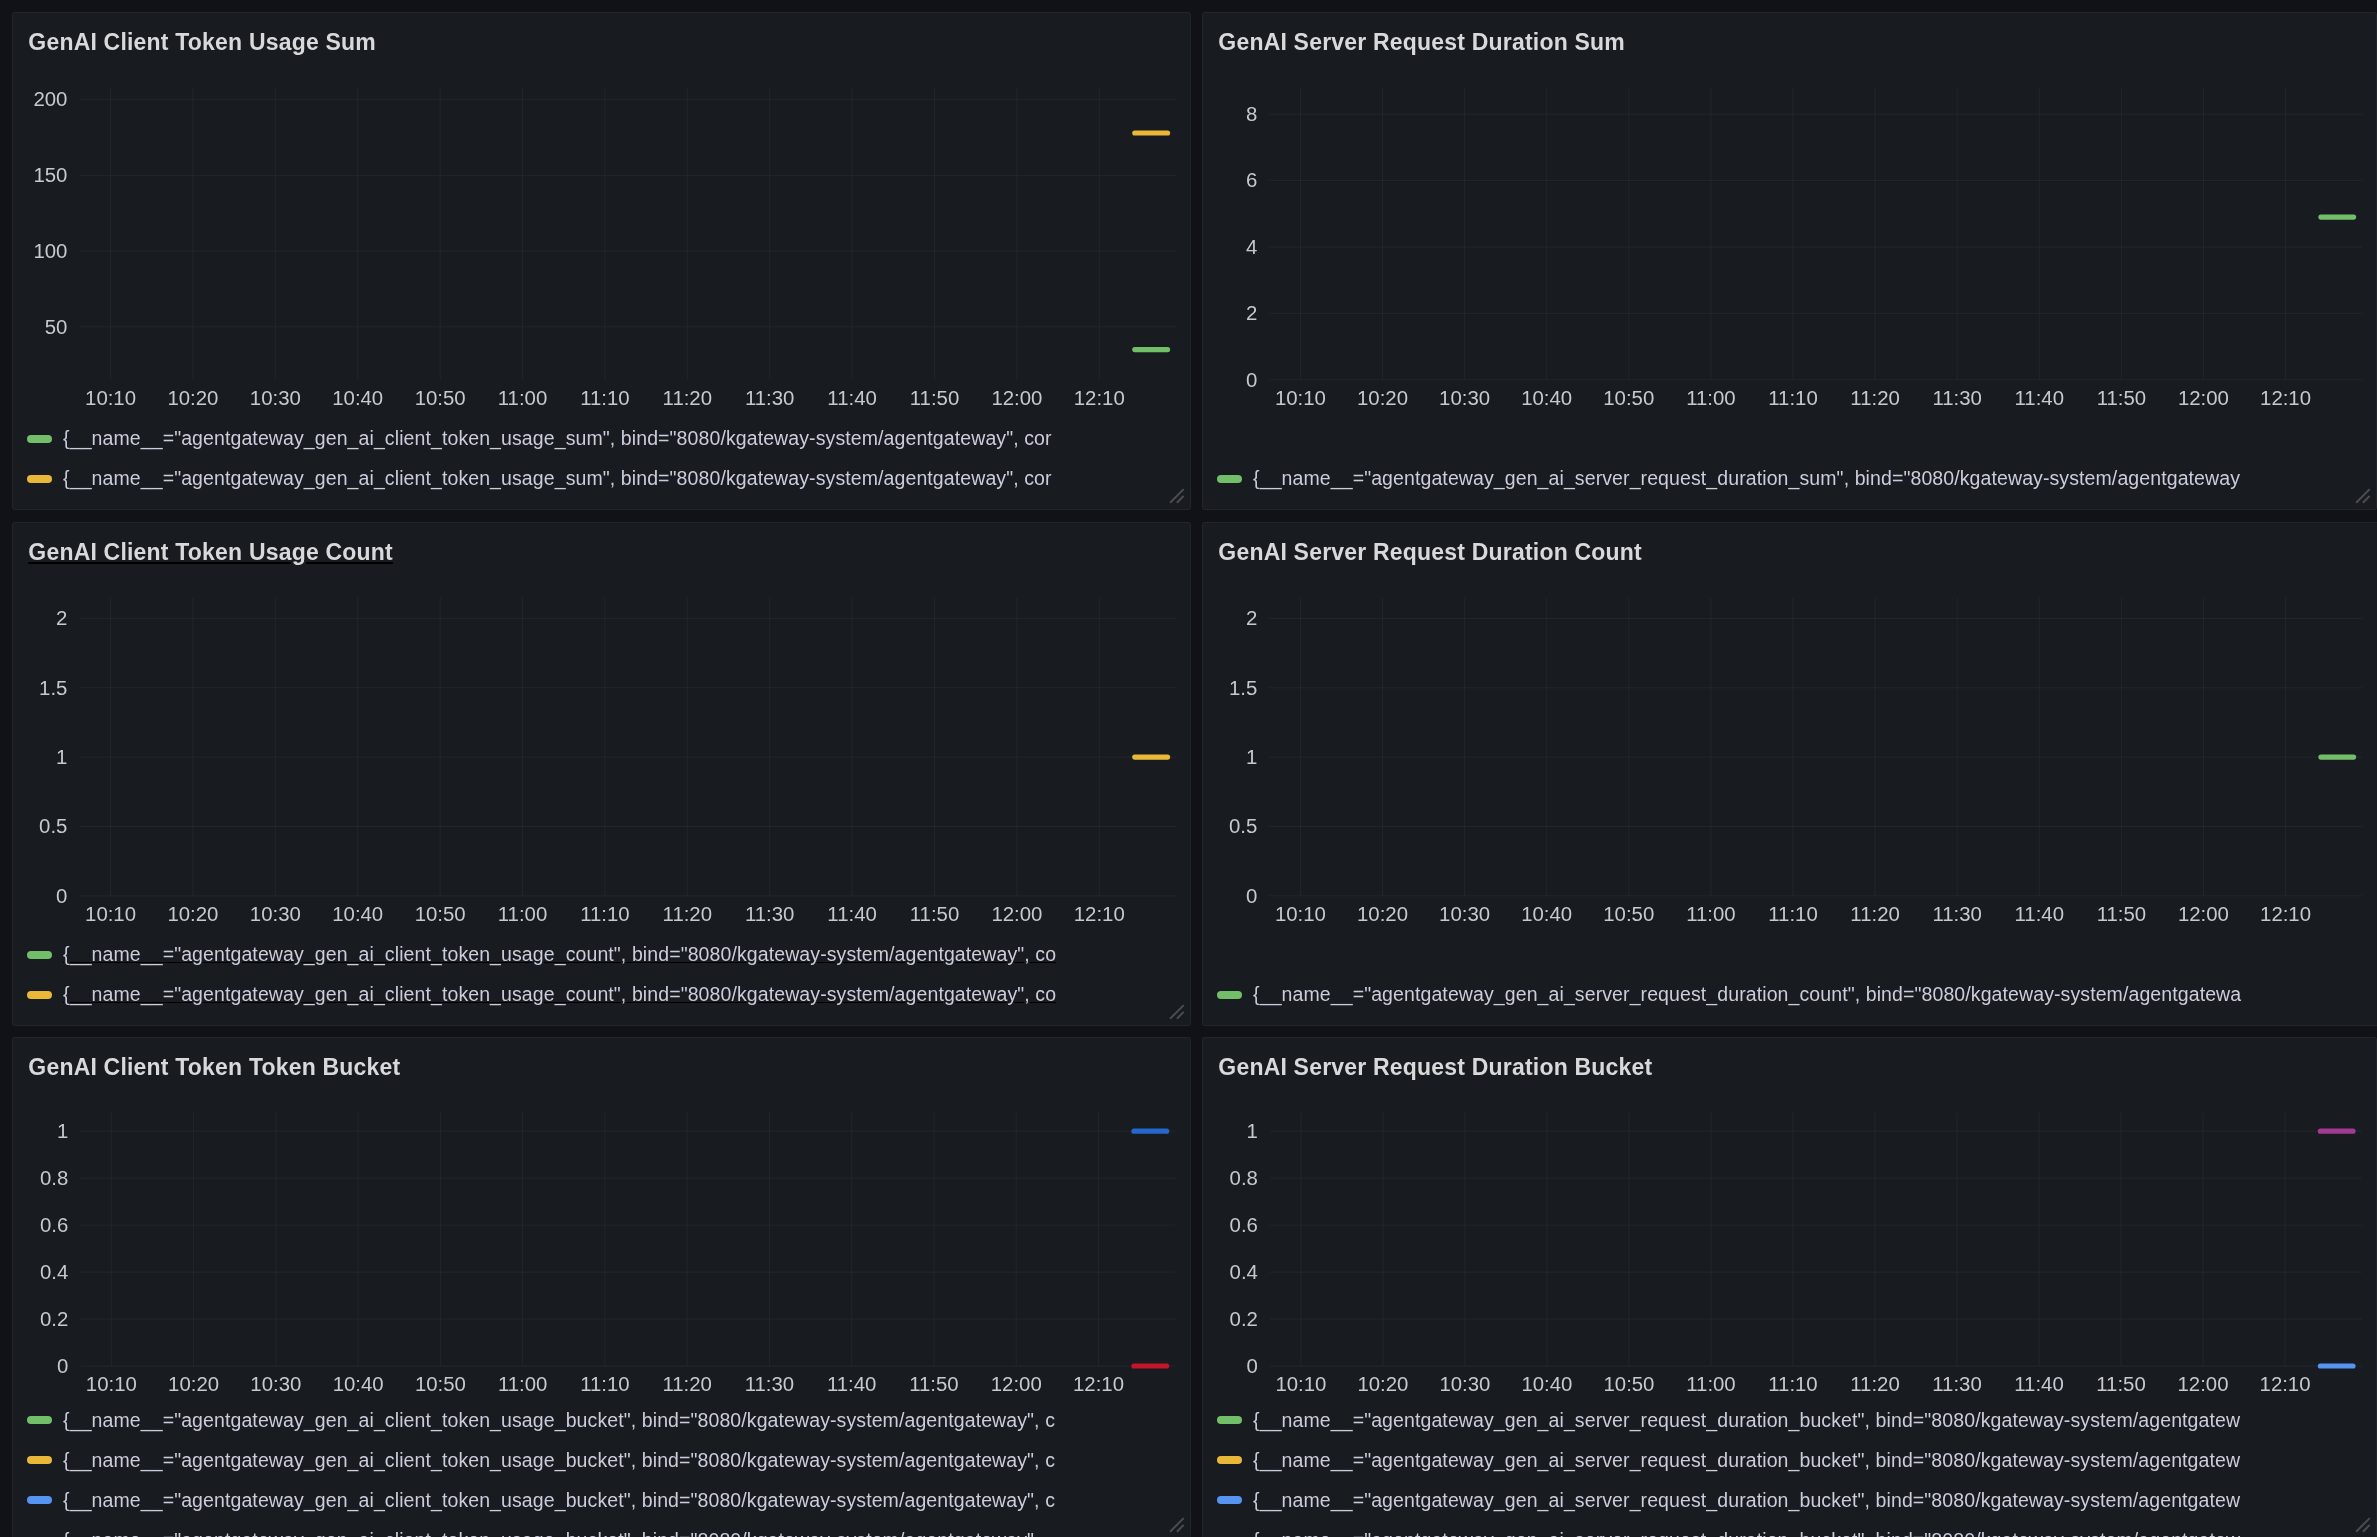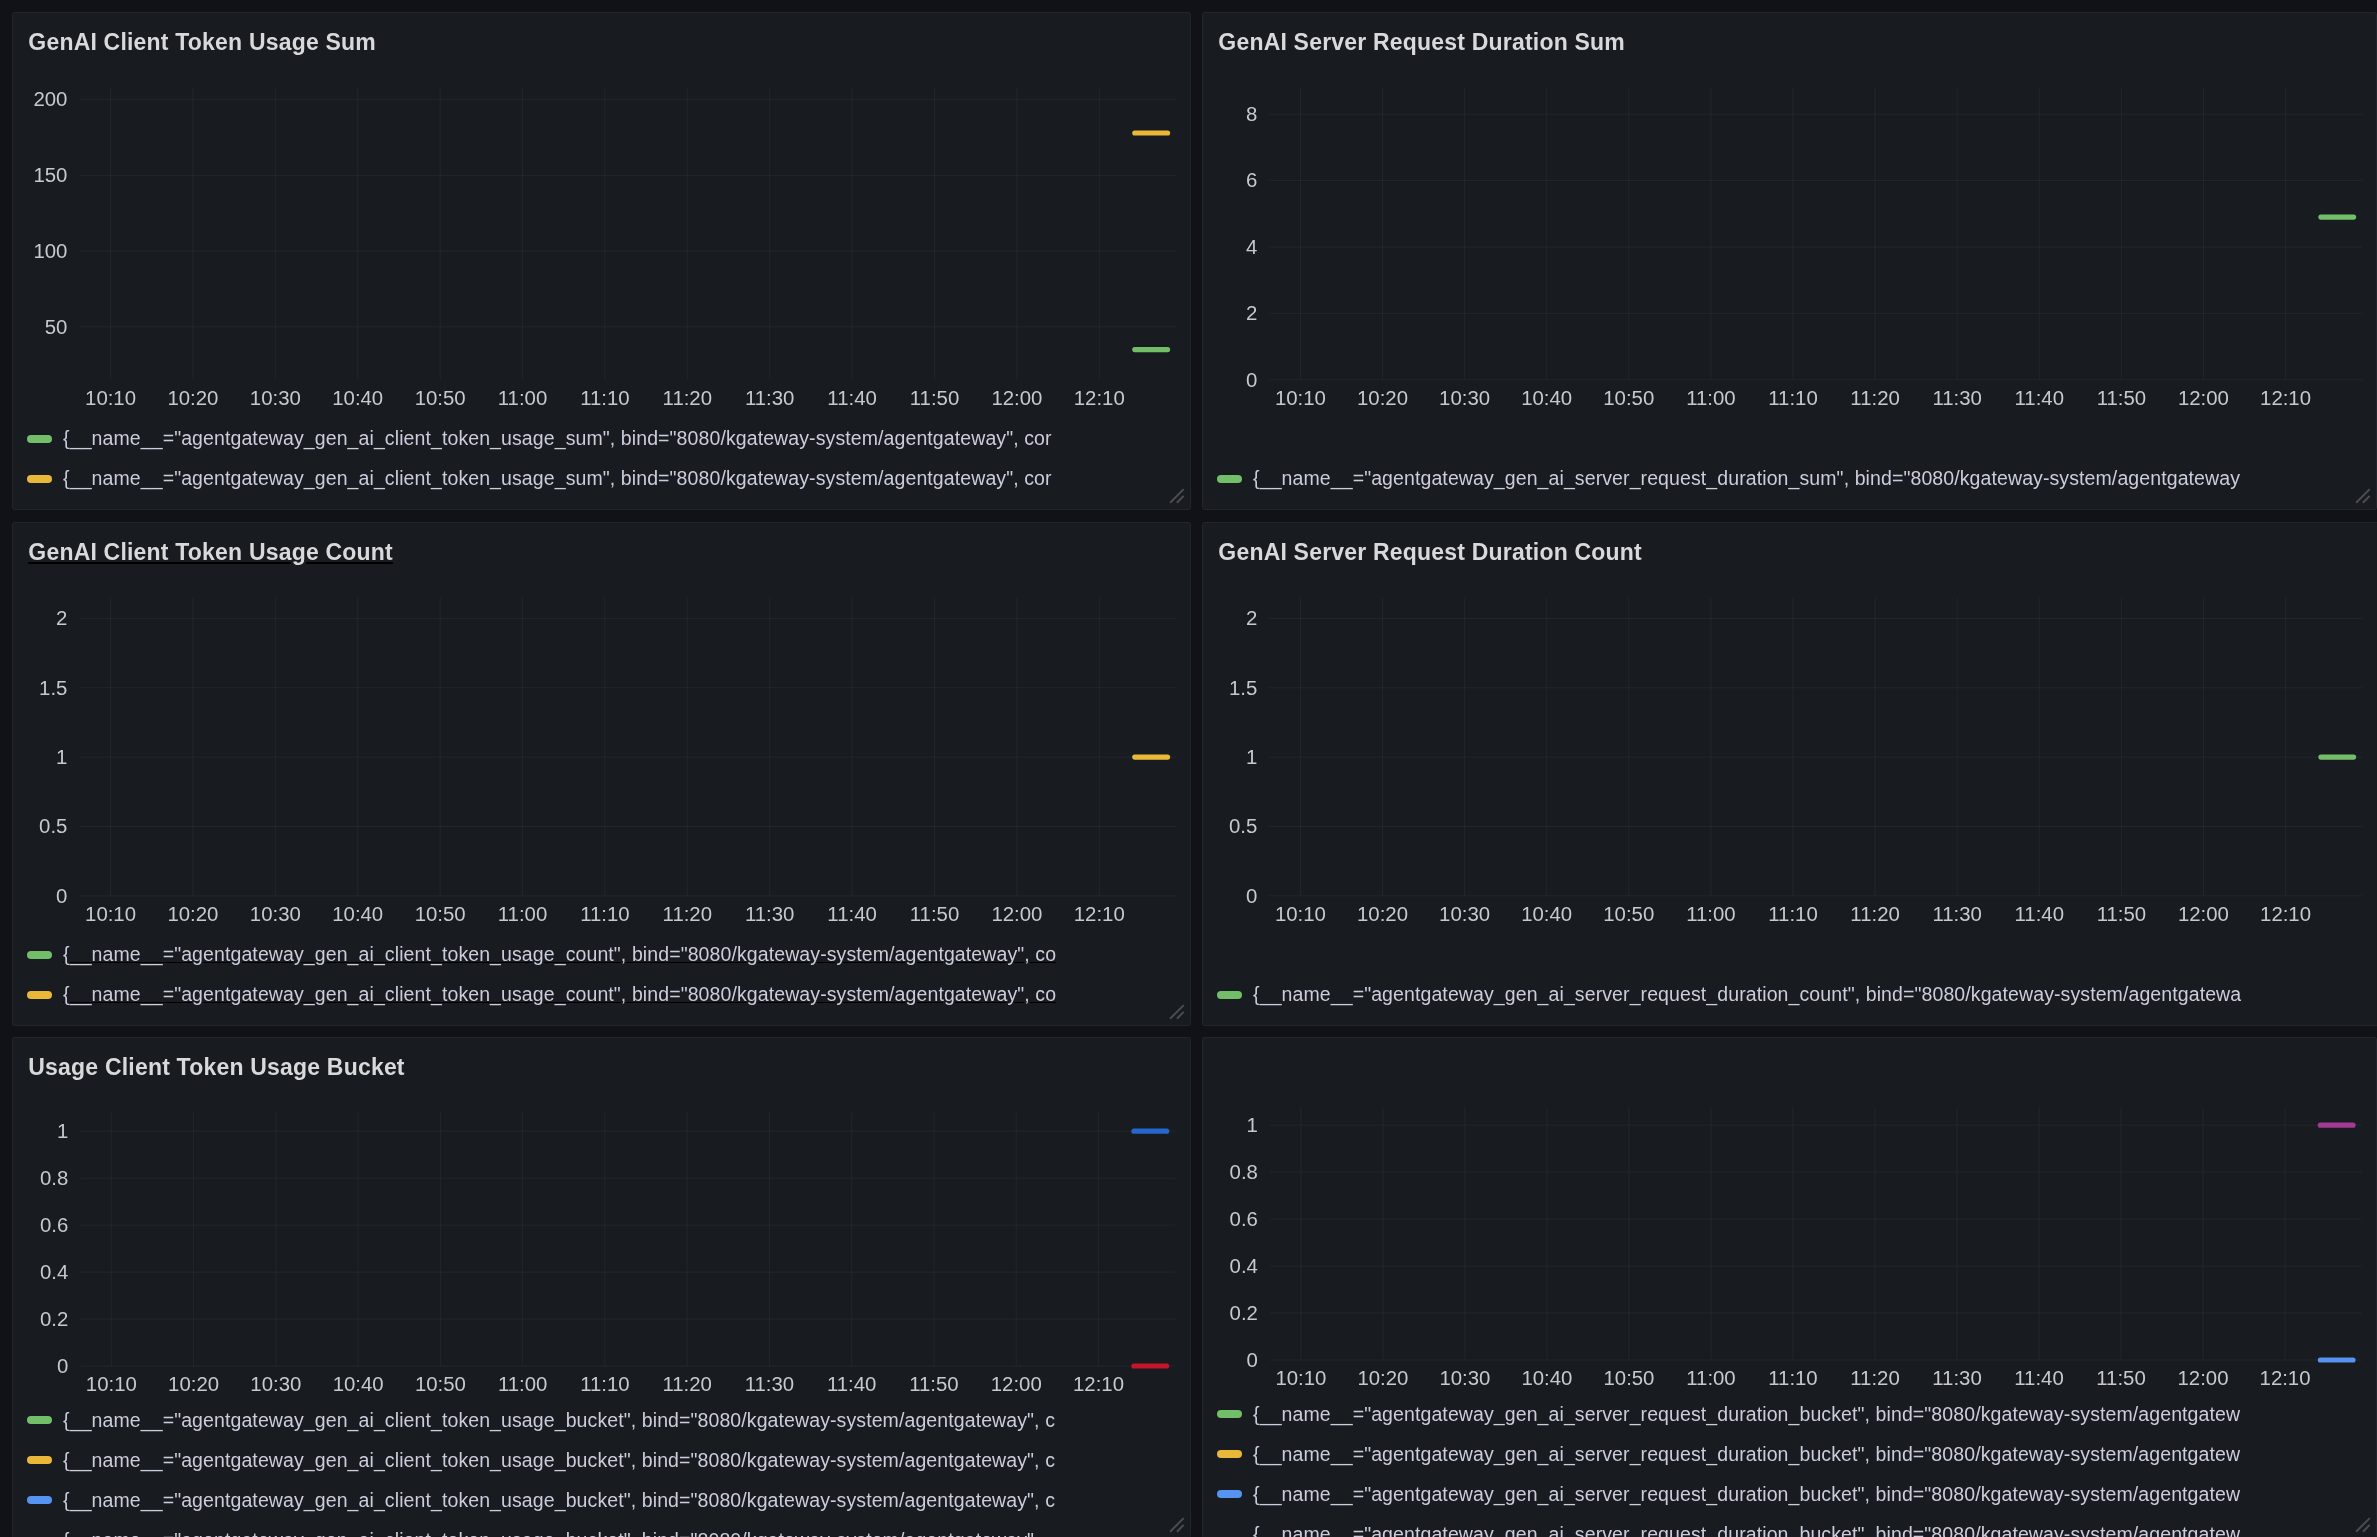--- a/index.html
+++ b/index.html
@@ -244,21 +244,21 @@
         </div>
       </div>
     <svg class="resize-handle" viewBox="0 0 24 24">
       <line x1="22" y1="6" x2="6" y2="22" stroke="rgba(204,204,220,0.28)" stroke-width="2.4"></line>
       <line x1="22" y1="14" x2="14" y2="22" stroke="rgba(204,204,220,0.28)" stroke-width="2.4"></line>
     </svg>
   </section>
 
   <section class="panel" style="left: 12px; top: 1037px; width: 1179px; height: 502px;">
     <div class="panel-header">
-      <h2 class="panel-title">Usage Client Token Usage Bucket</h2>
+      <h2 class="panel-title">GenAI Client Token Token Bucket</h2>
     </div>
     <div class="chart-wrap" style="height: 308px;"><svg width="1177" height="308" viewBox="0 0 1385 363">
           <line x1="114.7935" y1="24" x2="114.7935" y2="323" stroke="rgba(204,204,220,0.07)" stroke-width="1"></line>
           <text x="114.7935" y="353" text-anchor="middle" font-size="24" fill="#c7c9d1">10:10</text>
           <line x1="211.7476" y1="24" x2="211.7476" y2="323" stroke="rgba(204,204,220,0.07)" stroke-width="1"></line>
           <text x="211.7476" y="353" text-anchor="middle" font-size="24" fill="#c7c9d1">10:20</text>
           <line x1="308.70169999999996" y1="24" x2="308.70169999999996" y2="323" stroke="rgba(204,204,220,0.07)" stroke-width="1"></line>
           <text x="308.70169999999996" y="353" text-anchor="middle" font-size="24" fill="#c7c9d1">10:30</text>
           <line x1="405.65580000000006" y1="24" x2="405.65580000000006" y2="323" stroke="rgba(204,204,220,0.07)" stroke-width="1"></line>
           <text x="405.65580000000006" y="353" text-anchor="middle" font-size="24" fill="#c7c9d1">10:40</text>
@@ -313,20 +313,23 @@
           <span class="legend-label">{__name__="agentgateway_gen_ai_client_token_usage_bucket", bind="8080/kgateway-system/agentgateway"</span>
         </div>
       </div>
     <svg class="resize-handle" viewBox="0 0 24 24">
       <line x1="22" y1="6" x2="6" y2="22" stroke="rgba(204,204,220,0.28)" stroke-width="2.4"></line>
       <line x1="22" y1="14" x2="14" y2="22" stroke="rgba(204,204,220,0.28)" stroke-width="2.4"></line>
     </svg>
   </section>
 
   <section class="panel" style="left: 1202px; top: 1037px; width: 1175px; height: 502px;">
+    <div class="panel-header">
+      <h2 class="panel-title">GenAI Server Request Duration Bucket</h2>
+    </div>
     <div class="chart-wrap" style="height: 308px;"><svg width="1173" height="308" viewBox="0 0 1381 363">
           <line x1="114.6795" y1="24" x2="114.6795" y2="323" stroke="rgba(204,204,220,0.07)" stroke-width="1"></line>
           <text x="114.6795" y="353" text-anchor="middle" font-size="24" fill="#c7c9d1">10:10</text>
           <line x1="211.3332" y1="24" x2="211.3332" y2="323" stroke="rgba(204,204,220,0.07)" stroke-width="1"></line>
           <text x="211.3332" y="353" text-anchor="middle" font-size="24" fill="#c7c9d1">10:20</text>
           <line x1="307.9869" y1="24" x2="307.9869" y2="323" stroke="rgba(204,204,220,0.07)" stroke-width="1"></line>
           <text x="307.9869" y="353" text-anchor="middle" font-size="24" fill="#c7c9d1">10:30</text>
           <line x1="404.6406" y1="24" x2="404.6406" y2="323" stroke="rgba(204,204,220,0.07)" stroke-width="1"></line>
           <text x="404.6406" y="353" text-anchor="middle" font-size="24" fill="#c7c9d1">10:40</text>
           <line x1="501.2943" y1="24" x2="501.2943" y2="323" stroke="rgba(204,204,220,0.07)" stroke-width="1"></line>

